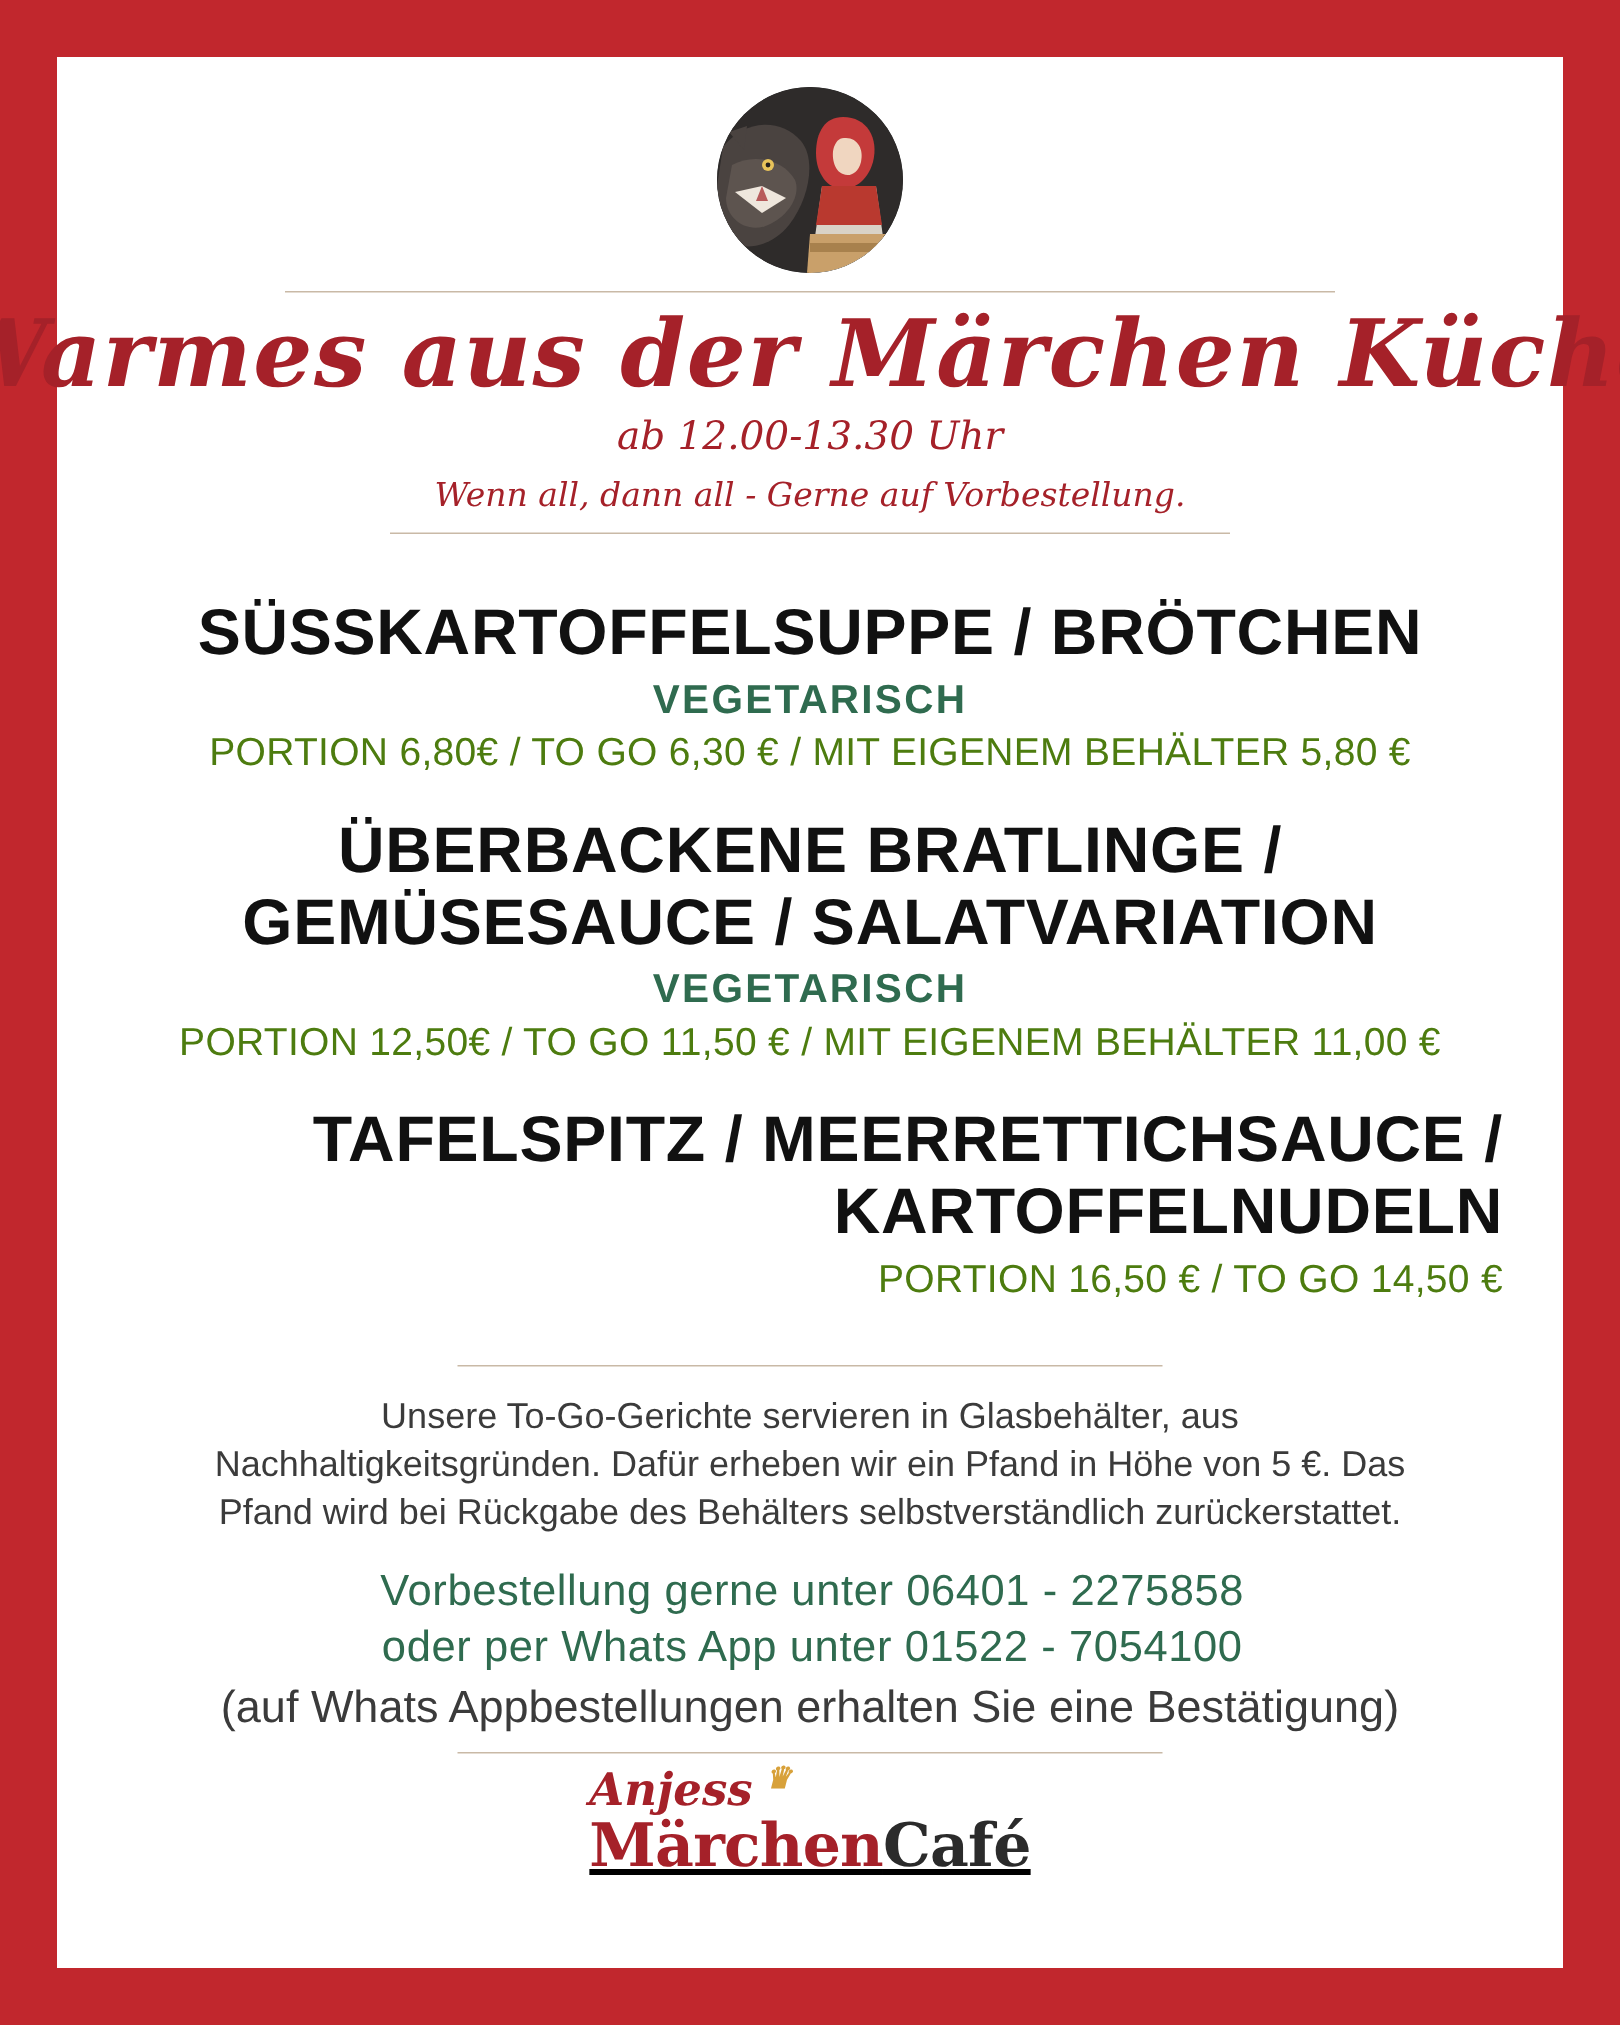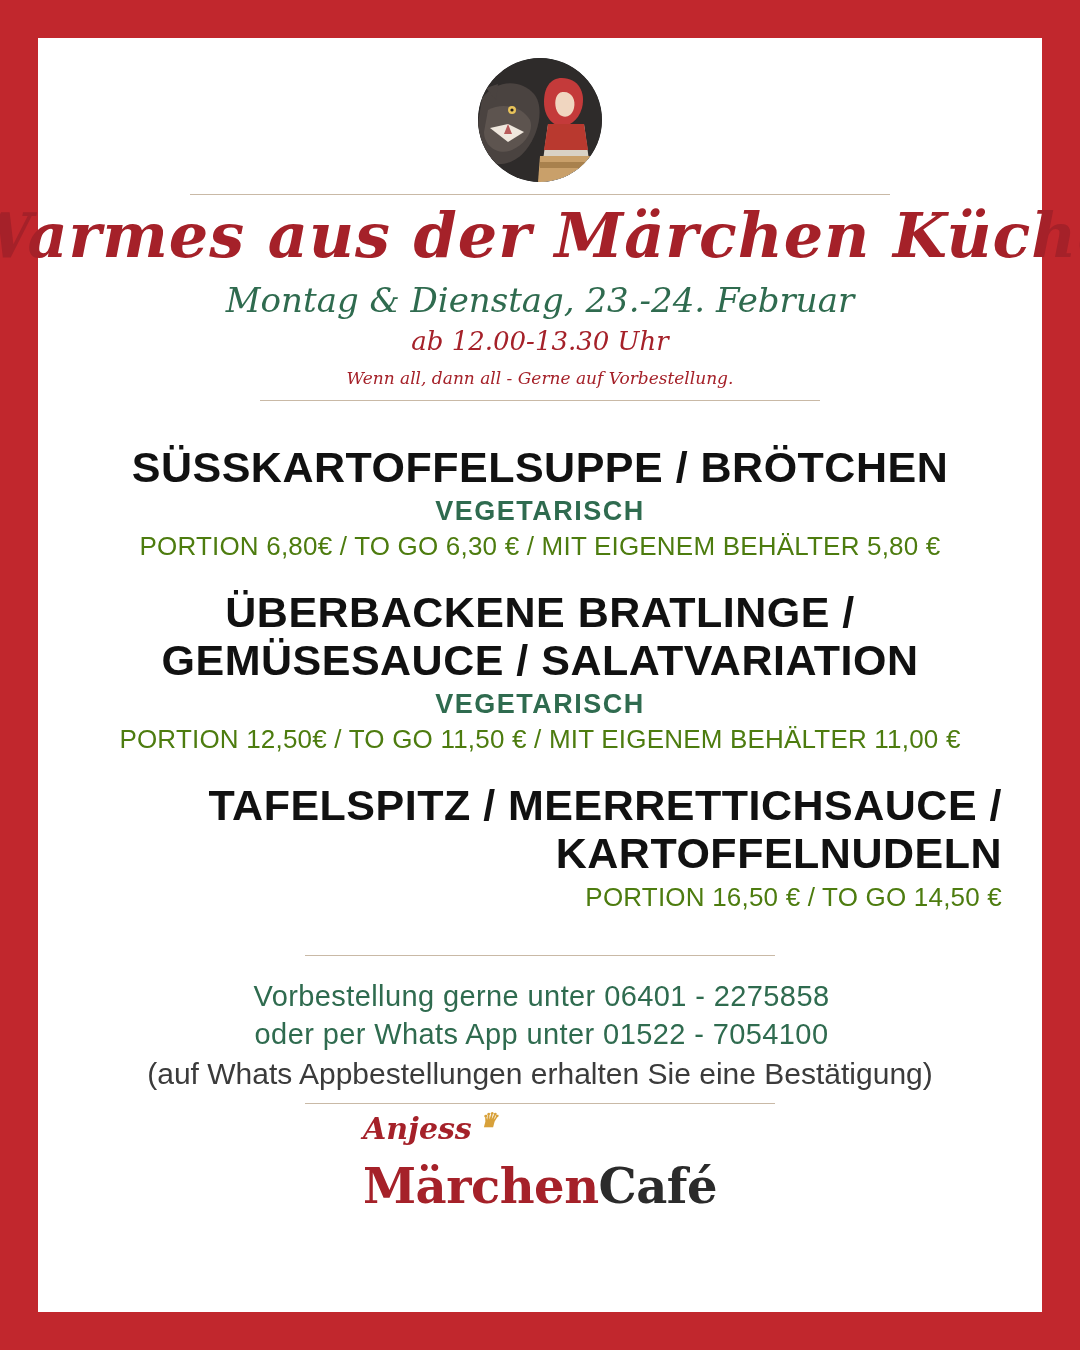--- a/index.html
+++ b/index.html
@@ -73,21 +73,21 @@
     font-family: "DejaVu Serif", serif;
     font-style: italic;
     font-size: 26px;
     color: #a52129;
     text-align: center;
     margin: 6px 0 0 0;
   }
   .note-italic {
     font-family: "DejaVu Serif", serif;
     font-style: italic;
-    font-size: 17px;
+    font-size: 22px;
     color: #a52129;
     text-align: center;
     margin: 12px 0 0 0;
   }
 
   
   .menu {
     width: 100%;
     margin-top: 22px;
   }
@@ -174,23 +174,24 @@
   .crown {
     position: absolute;
     right: -26px;
     top: -4px;
     font-size: 20px;
     color: #d8a13a;
   }
   .brand-bottom {
     font-family: "DejaVu Serif", serif;
     font-weight: 700;
-    font-size: 48px;
+    font-size: 40px;
     letter-spacing: -0.5px;
-    margin-top: 18px;
+    margin-top: 2px;
+    text-decoration: underline;
   }
   .brand-bottom .red { color: #a52129; }
   .brand-bottom .dark { color: #2b2b2b; }
 </style>
 </head>
 <body>
 
 <div class="poster">
 
   <div class="logo-badge">
@@ -218,21 +219,20 @@
         <path d="M62 98 L118 98 L120 124 L60 124 Z" fill="#c9a06a"></path>
         <path d="M62 104 L118 104 L118 110 L62 110 Z" fill="#a8814d"></path>
       </g>
     </svg>
   </div>
 
   <div class="rule wide"></div>
 
   <div class="title">Warmes aus der Märchen Küche</div>
 
-  <div class="subtitle">Montag &amp; Dienstag, 23.-24. Februar</div>
   <div class="time">ab 12.00-13.30 Uhr</div>
   <div class="note-italic">Wenn all, dann all - Gerne auf Vorbestellung.</div>
 
   <div class="rule"></div>
 
   <div class="menu">
 
     <div class="dish">
       <div class="dish-name">SÜSSKARTOFFELSUPPE / BRÖTCHEN</div>
       <div class="dish-tag">VEGETARISCH</div>
@@ -248,20 +248,21 @@
     <div class="dish gap-top">
       <div class="dish-name">TAFELSPITZ / MEERRETTICHSAUCE / KARTOFFELNUDELN</div>
       <div class="dish-price">PORTION 16,50 € / TO GO 14,50 €</div>
     </div>
 
   </div>
 
   <div class="footer">
     <div class="rule narrow"></div>
 
+    <div class="info-text">Unsere To-Go-Gerichte servieren in Glasbehälter, aus Nachhaltigkeitsgründen. Dafür erheben wir ein Pfand in Höhe von 5 €. Das Pfand wird bei Rückgabe des Behälters selbstverständlich zurückerstattet.</div>
 
     <div class="contact">Vorbestellung gerne unter 06401 - 2275858</div>
     <div class="contact" style="margin-top:0">oder per Whats App unter 01522 - 7054100</div>
     <div class="contact-note">(auf Whats Appbestellungen erhalten Sie eine Bestätigung)</div>
 
     <div class="rule narrow"></div>
 
     <div class="brand">
       <div class="brand-top">
         <span>Anjess</span>

